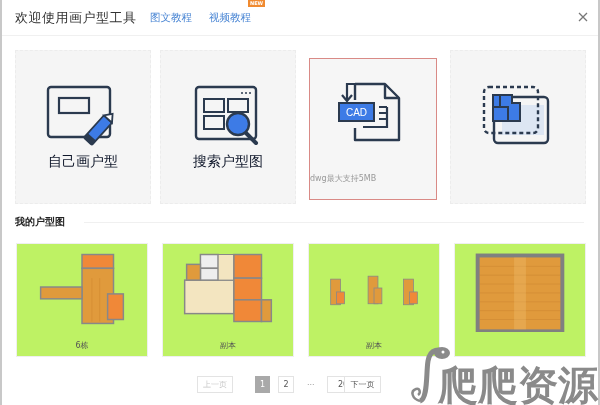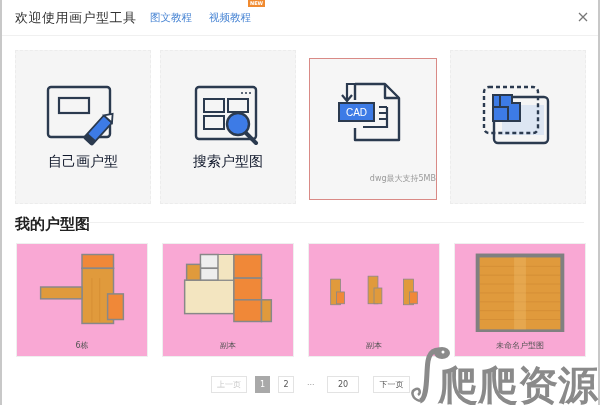--- a/index.html
+++ b/index.html
@@ -14,27 +14,27 @@
   .close { position: absolute; left: 574px; top: 10px; width: 14px; height: 14px; color: #777; font-size: 14px; line-height: 14px; text-align: center; cursor: pointer; }
 
   .cards { position: absolute; left: 13px; top: 50px; }
   .card { position: absolute; top: 0; width: 136px; height: 154px; background: #f5f5f5; border: 1px dashed #ececec; cursor: pointer; }
   .card.c1 { left: 0; }
   .card.c2 { left: 145px; }
   .card.c3 { left: 290px; top: 8px; width: 128px; height: 142px; left: 294px; border: 1px solid #d98a86; background: #f6f6f6; padding-left: 40px; }
   .card.c4 { left: 435px; }
   .card .icon { position: absolute; left: 50%; transform: translateX(-50%); width: 80px; height: 70px; }
   .card .label { position: absolute; left: 0; width: 100%; text-align: center; font-size: 14px; font-weight: normal; color: #0f172a; }
-  .card .sub { position: absolute; left: 0; width: 100%; text-align: right; font-size: 8px; color: #999; line-height: 11px; }
+  .card .sub { position: absolute; left: 0; width: 100%; text-align: left; font-size: 8px; color: #999; line-height: 11px; }
 
-  .section-title { position: absolute; left: 13px; top: 215px; font-size: 15px; font-weight: bold; color: #222; }
+  .section-title { position: absolute; left: 13px; top: 215px; font-size: 10px; font-weight: bold; color: #222; }
   .section-line { position: absolute; left: 82px; top: 222px; right: 14px; height: 1px; background: #f0f0f0; }
 
   .plans { position: absolute; left: 14px; top: 243px; }
-  .plan { position: absolute; top: 0; width: 132px; height: 114px; border: 1px solid #efefef; background: #f9a8d4; cursor: pointer; }
+  .plan { position: absolute; top: 0; width: 132px; height: 114px; border: 1px solid #efefef; background: #bef264; cursor: pointer; }
   .plan .thumb { position: absolute; left: 0; top: 0; width: 100%; height: 88px; }
   .plan .name { position: absolute; left: 0; top: 96px; width: 100%; text-align: center; font-size: 8px; color: #555; }
   .pg { position: absolute; top: 376px; height: 17px; border: 1px solid #e3e3e3; background: #fff; font-size: 8px; color: #555; text-align: center; line-height: 15px; cursor: pointer; }
   .pg.disabled { color: #c8c8c8; }
   .pg.active { background: #a9a9a9; border-color: #a9a9a9; color: #fff; }
   .ellipsis { position: absolute; top: 378px; left: 305px; font-size: 8px; color: #999; }
 
   .watermark { position: absolute; left: 404px; top: 343px; width: 196px; height: 62px; }
 </style>
 </head>
@@ -163,30 +163,29 @@
           <line x1="25" y1="22" x2="107" y2="22"></line>
             <line x1="25" y1="31" x2="107" y2="31"></line>
           <line x1="25" y1="40" x2="107" y2="40"></line>
             <line x1="25" y1="49" x2="107" y2="49"></line>
           <line x1="25" y1="58" x2="107" y2="58"></line>
             <line x1="25" y1="67" x2="107" y2="67"></line>
           <line x1="25" y1="76" x2="107" y2="76"></line>
         </g>
         <rect x="60" y="13" width="12" height="73" fill="#f0c070" opacity="0.35"></rect>
       </svg>
-      <div class="name">未命名户型图</div>
     </div>
   </div>
 
-  <div class="pg disabled" style="left:209px; width:36px">上一页</div>
+  <div class="pg disabled" style="left:195px; width:36px">上一页</div>
   <div class="pg active" style="left:253px; width:15px">1</div>
   <div class="pg" style="left:276px; width:16px">2</div>
   <div class="ellipsis">...</div>
   <div class="pg" style="left:325px; width:32px">20</div>
-  <div class="pg" style="left:371px; width:37px">下一页</div>
+  <div class="pg" style="left:342px; width:37px">下一页</div>
 
   <svg class="watermark" viewBox="0 0 196 62">
     <path d="M14 58 C6 56 4 48 10 46 C14 45 15 50 12 52" fill="none" stroke="#8a8a8a" stroke-width="2.5"></path>
     <path d="M14 58 C22 56 20 30 22 18 C24 6 34 4 40 12" fill="none" stroke="#8a8a8a" stroke-width="5"></path>
     <ellipse cx="36" cy="10" rx="8" ry="6" fill="#8a8a8a"></ellipse>
     <circle cx="37" cy="9" r="1.5" fill="#fff"></circle>
     <text x="32" y="56" font-size="40" font-weight="bold" fill="#8a8a8a" font-family="DejaVu Sans, sans-serif">爬爬资源</text>
   </svg>
 </div>
 

